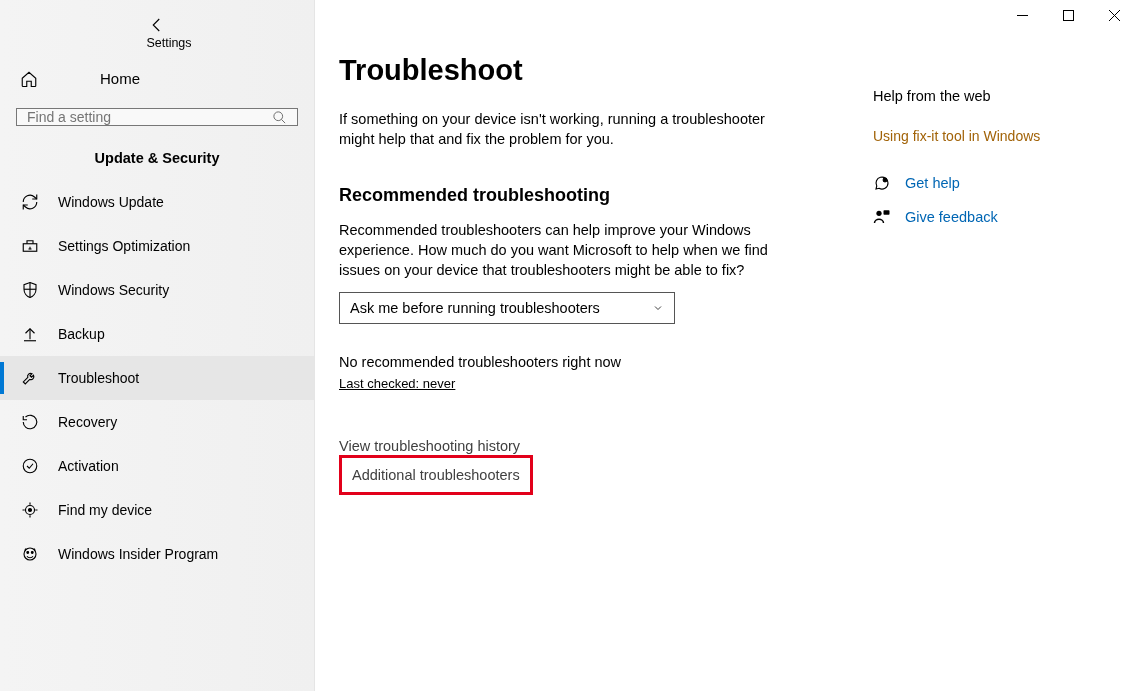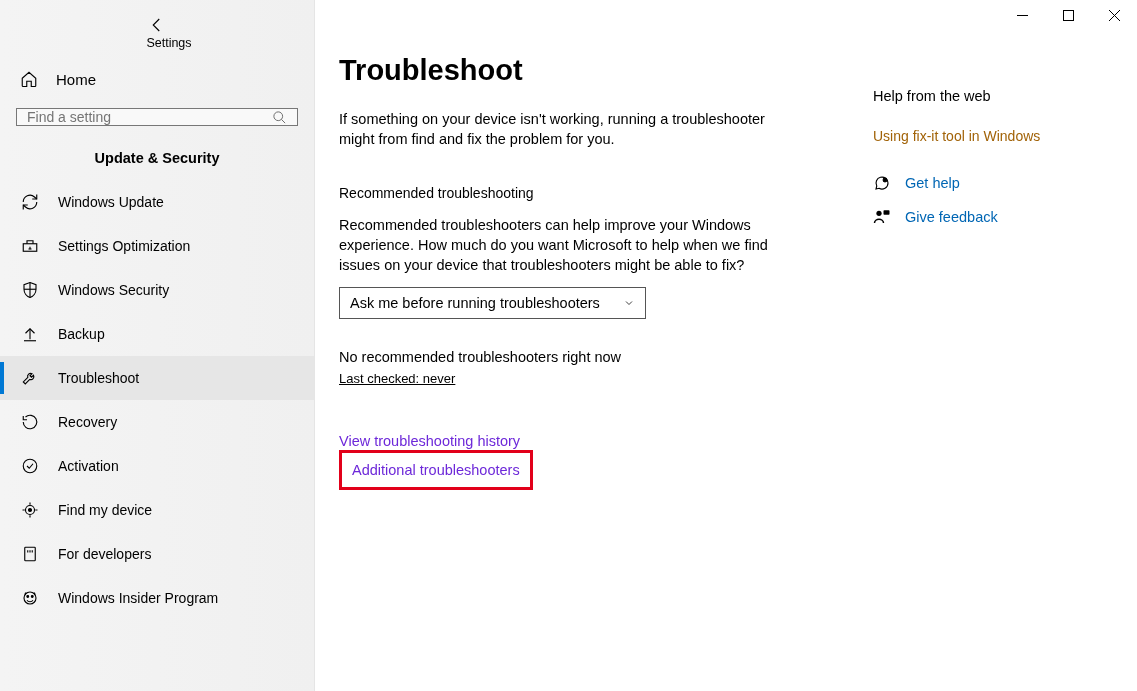--- a/index.html
+++ b/index.html
@@ -29,23 +29,24 @@
       justify-content: center;
       cursor: pointer;
     }
     .settings-label {
       font-size: 12.5px;
       margin-left: 24px;
       color: #000;
     }
     .home-row {
       display: flex;
-      align-items: center;
+      align-items: flex-start;
       padding: 10px 14px 10px 20px;
       cursor: pointer;
+      gap: 44px;
     }
     .home-row .label {
       font-size: 15px;
       margin-left: 18px;
     }
     .search-box {
       margin: 10px 16px 18px 16px;
       height: 18px;
       border: 1px solid #777;
       background: #f9f9f9;
@@ -118,47 +119,47 @@
       margin-bottom: 22px;
     }
     .body-text {
       font-size: 14.5px;
       color: #000;
       line-height: 1.38;
       max-width: 430px;
       margin-bottom: 36px;
     }
     h2 {
-      font-size: 14px;
-      font-weight: 400;
+      font-size: 18px;
+      font-weight: 700;
       margin-bottom: 14px;
     }
     .dropdown {
       display: inline-flex;
       align-items: center;
       justify-content: space-between;
       border: 1px solid #555;
       padding: 7px 10px;
       font-size: 14.5px;
-      width: 307px;
+      width: 336px;
       cursor: pointer;
       margin-top: 12px;
     }
     .status-line {
       font-size: 14.5px;
       margin-top: 30px;
     }
     .sub-line {
       font-size: 13px;
       margin-top: 6px;
       color: #000;
       text-decoration: underline;
     }
     .link {
-      color: #6d28d9;
+      color: #404040;
       font-size: 14.5px;
       cursor: pointer;
       display: inline-block;
     }
     .link-block { margin-top: 46px; }
     .highlight-box {
       border: 3px solid #e2001a;
       padding: 8px 10px;
       display: inline-block;
     }
@@ -309,29 +310,20 @@
           <path d="M12 2v3M12 19v3M2 12h3M19 12h3"></path>
           <circle cx="12" cy="12" r="6"></circle>
           <circle cx="12" cy="12" r="2" fill="#000"></circle>
         </svg>
       </span>
     <span class="label">Find my device</span>
   </div>
   <div class="nav-item">
     <span class="icon">
         <svg width="18" height="18" viewBox="0 0 24 24" fill="none" stroke="#000" stroke-width="1.5">
-          <rect x="5" y="3" width="14" height="18" rx="1"></rect>
-          <path d="M9 7v3M12 7v3M15 7v3"></path>
-        </svg>
-      </span>
-    <span class="label">For developers</span>
-  </div>
-  <div class="nav-item">
-    <span class="icon">
-        <svg width="18" height="18" viewBox="0 0 24 24" fill="none" stroke="#000" stroke-width="1.5">
           <circle cx="12" cy="12" r="8"></circle>
           <circle cx="9" cy="10" r="1.2" fill="#000"></circle>
           <circle cx="15" cy="10" r="1.2" fill="#000"></circle>
           <path d="M8 15c1 1.5 2.5 2 4 2s3-.5 4-2"></path>
           <path d="M7 5c-1 0-2 1-1 3M17 5c1 0 2 1 1 3"></path>
         </svg>
       </span>
     <span class="label">Windows Insider Program</span>
   </div>
 </div>
@@ -351,21 +343,21 @@
       </div>
     <div class="wc-btn">
         <svg width="11" height="11">
           <path d="M0 0l11 11M11 0L0 11" stroke="#000" stroke-width="1"></path>
         </svg>
       </div>
   </div>
 
   <div class="content-col">
     <h1>Troubleshoot</h1>
-    <p class="body-text">If something on your device isn't working, running a troubleshooter might from find and fix the problem for you.</p>
+    <p class="body-text">If something on your device isn't working, running a troubleshooter might help that and fix the problem for you.</p>
 
     <h2>Recommended troubleshooting</h2>
     <p class="body-text" style="margin-bottom:0">Recommended troubleshooters can help improve your Windows experience. How much do you want Microsoft to help when we find issues on your device that troubleshooters might be able to fix?</p>
 
     <div class="dropdown">
       <span>Ask me before running troubleshooters</span>
       <span>
           <svg width="12" height="12" viewBox="0 0 24 24" fill="none" stroke="#000" stroke-width="1.5">
             <path d="M6 9l6 6 6-6"></path>
           </svg>

